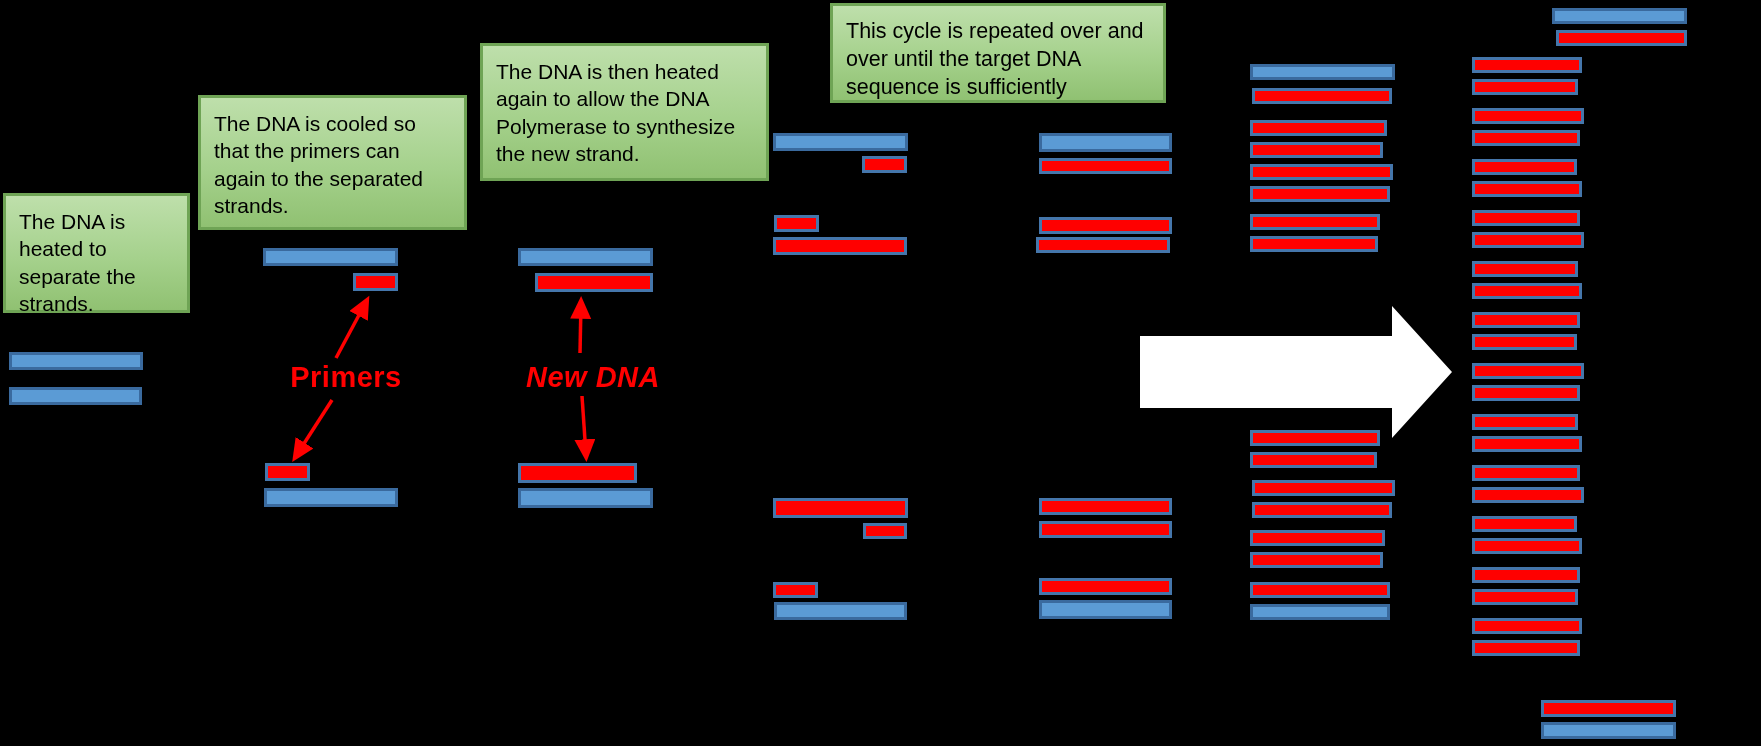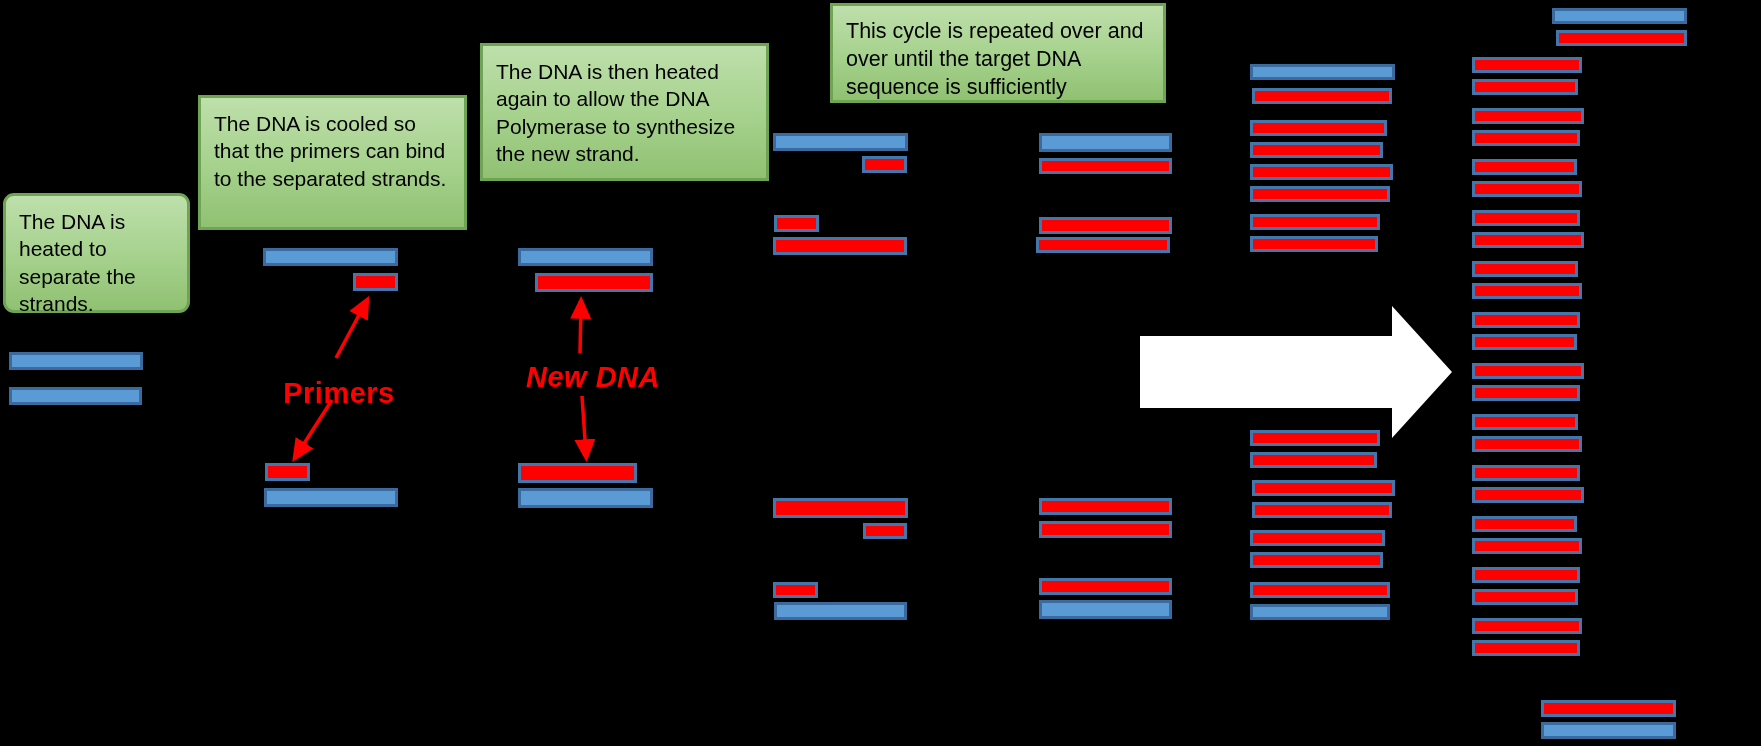--- a/index.html
+++ b/index.html
@@ -46,23 +46,23 @@
     text-align:center;
     line-height:36px;
     white-space:nowrap;
   }
 </style>
 </head>
 <body>
 
 <div id="canvas">
 
-  <div class="callout" style="left:3px;top:193px;width:187px;height:120px;border-radius:11px;">The DNA is heated to separate the strands.</div>
+  <div class="callout" style="left:3px;top:193px;width:187px;height:120px;">The DNA is heated to separate the strands.</div>
 
-  <div class="callout" style="left:198px;top:95px;width:269px;height:135px;">The DNA is cooled so that the primers can bind to the separated strands.</div>
+  <div class="callout" style="left:198px;top:95px;width:269px;height:135px;">The DNA is cooled so that the primers can again to the separated strands.</div>
 
   <div class="callout" style="left:830px;top:3px;width:336px;height:100px;font-size:21.5px;">This cycle is repeated over and over until the target DNA sequence is sufficiently amplified.</div>
 
   <div class="callout" style="left:480px;top:43px;width:289px;height:138px;">The DNA is then heated again to allow the DNA Polymerase to synthesize the new strand.</div>
 
   <div id="bars-layer">
       <div class="bar blue" style="left: 9px; top: 352px; width: 134px; height: 18px;"></div>
       <div class="bar blue" style="left: 9px; top: 387px; width: 133px; height: 18px;"></div>
       <div class="bar blue" style="left: 263px; top: 248px; width: 135px; height: 18px;"></div>
       <div class="bar red" style="left: 353px; top: 273px; width: 45px; height: 18px;"></div>
@@ -127,21 +127,21 @@
       <div class="bar red" style="left: 1472px; top: 516px; width: 105px; height: 16px;"></div>
       <div class="bar red" style="left: 1472px; top: 538px; width: 110px; height: 16px;"></div>
       <div class="bar red" style="left: 1472px; top: 567px; width: 108px; height: 16px;"></div>
       <div class="bar red" style="left: 1472px; top: 589px; width: 106px; height: 16px;"></div>
       <div class="bar red" style="left: 1472px; top: 618px; width: 110px; height: 16px;"></div>
       <div class="bar red" style="left: 1472px; top: 640px; width: 108px; height: 16px;"></div>
       <div class="bar red" style="left: 1541px; top: 700px; width: 135px; height: 17px;"></div>
       <div class="bar blue" style="left: 1541px; top: 722px; width: 135px; height: 17px;"></div>
     </div>
 
-  <div class="red-label" style="left:277px;top:361px;width:124px;margin-top:16px;">Primers</div>
+  <div class="red-label" style="left:284px;top:361px;width:124px;">Primers</div>
 
   <div class="red-label" style="left:517px;top:361px;width:152px;font-style:italic;">New DNA</div>
 
   <svg id="arrow-layer" viewBox="0 0 1761 746" xmlns="http://www.w3.org/2000/svg">
     <defs>
       <marker id="redhead" markerWidth="7" markerHeight="7" refX="4.5" refY="3" orient="auto">
         <path d="M0,0 L6.5,3 L0,6 Z" fill="#ff0000"></path>
       </marker>
     </defs>
     <g id="red-arrows">

